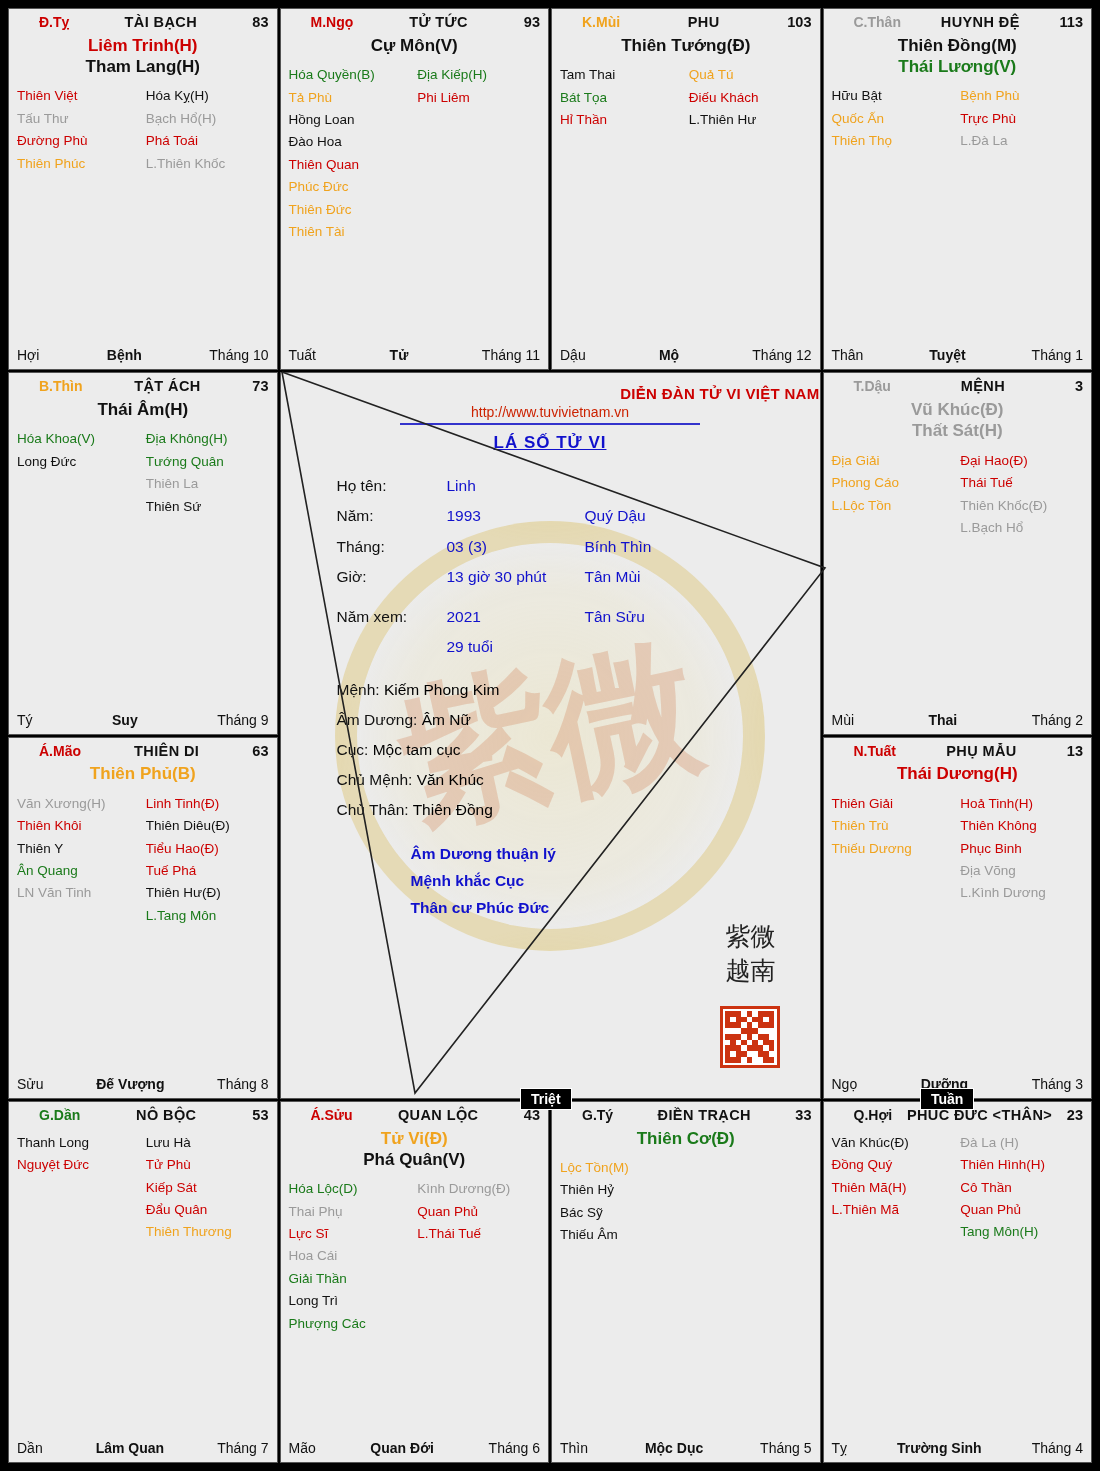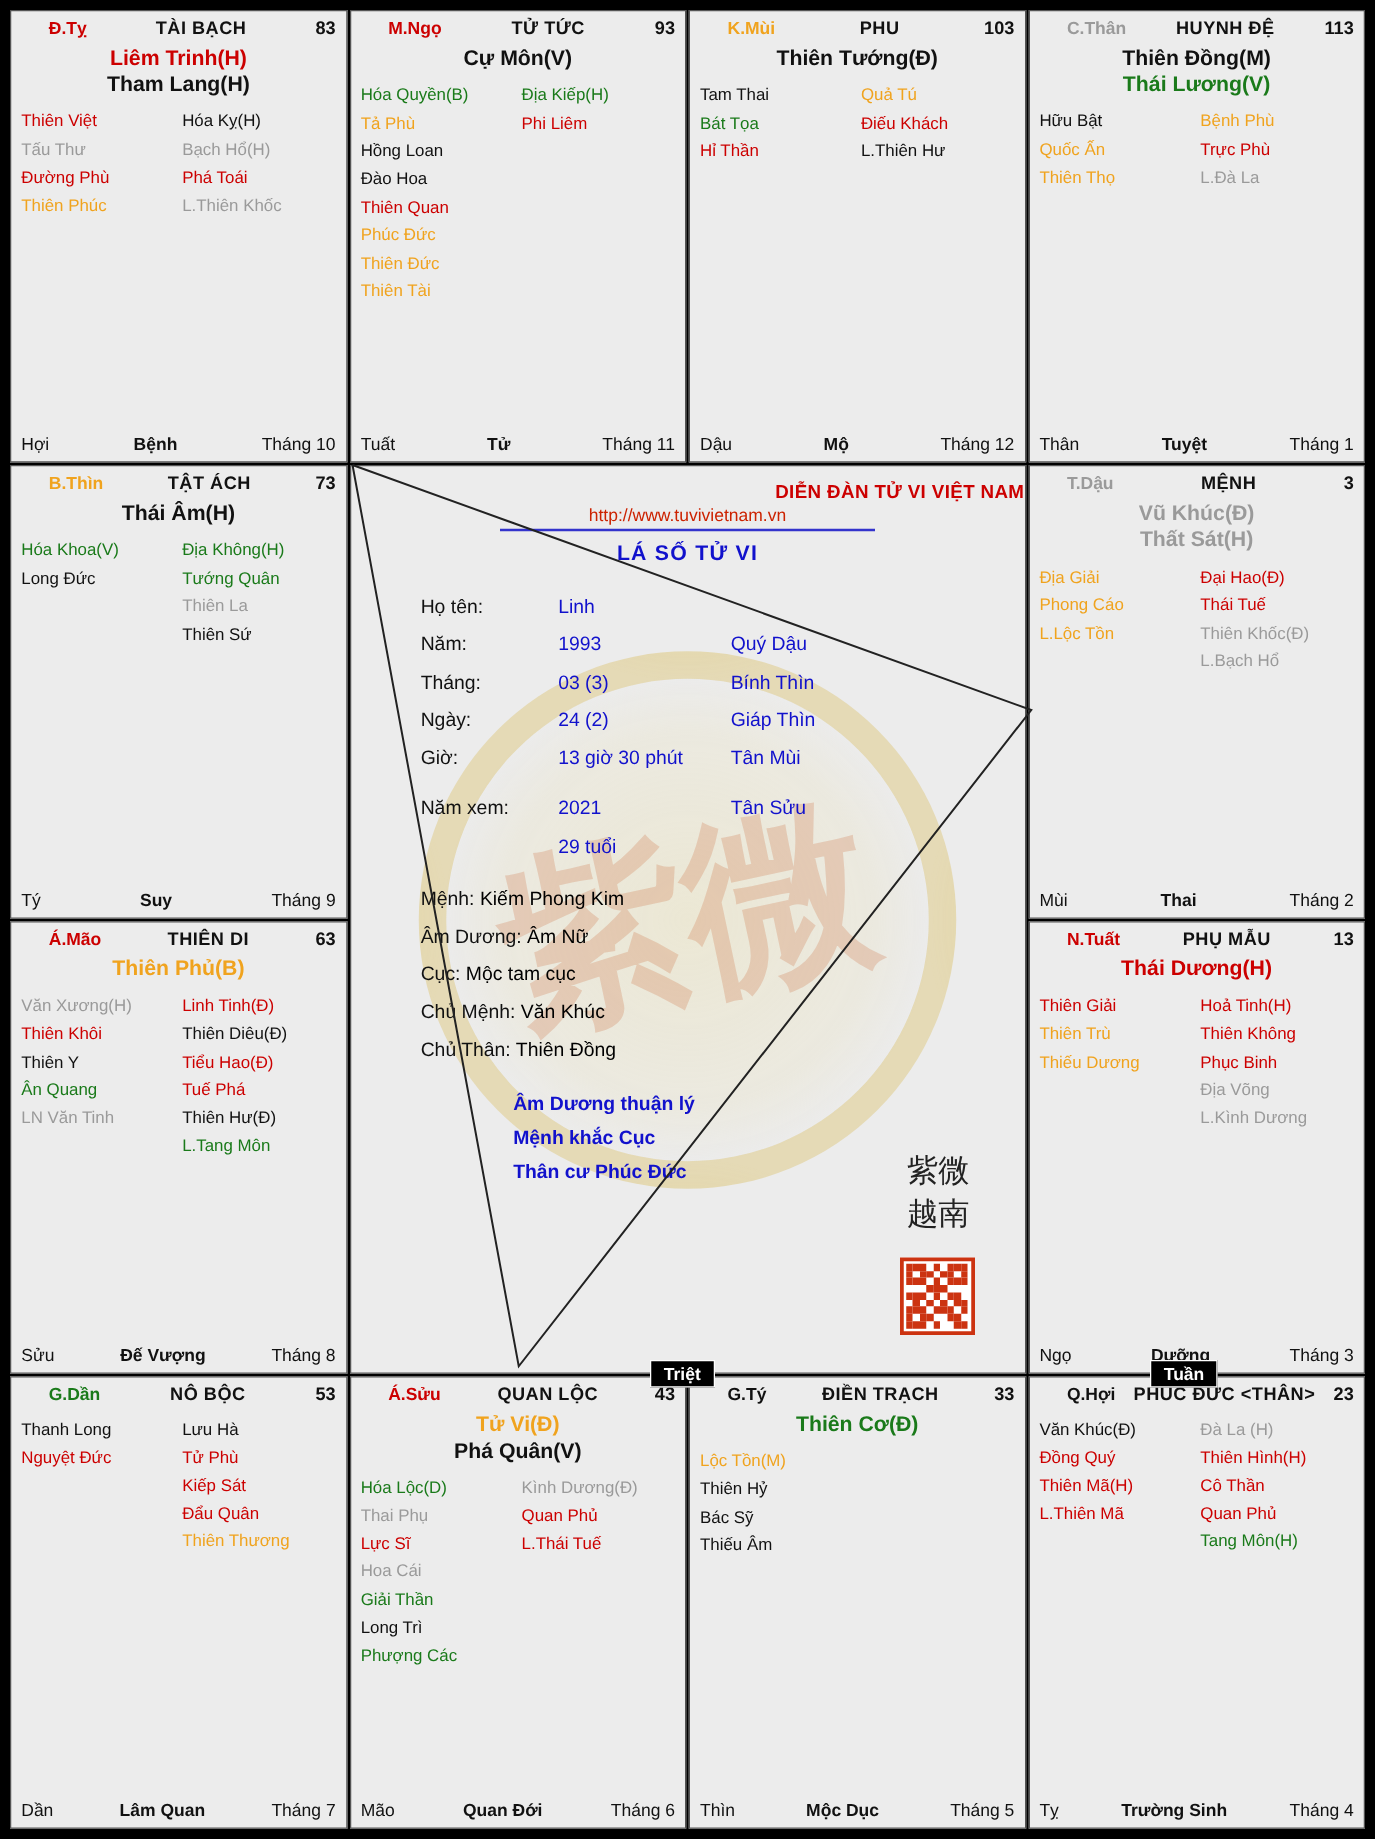--- a/index.html
+++ b/index.html
@@ -97,21 +97,21 @@
     pointer-events: none;
   }
   .forum {
     position: relative;
     text-align: center;
     padding-top: 12px;
   }
   .forum .f-title { color: #cc0000; font-weight: bold; font-size: 15px; letter-spacing: .3px; text-align: right; }
   .forum .f-url { color: #cc2200; font-size: 14px; margin-top: 2px; }
   .forum .f-rule { width: 300px; height: 2px; background: #3333cc; margin: 3px auto 0; }
-  .forum .f-sub { color: #1111cc; font-weight: bold; font-size: 17px; margin-top: 8px; letter-spacing: 1px; }
+  .forum .f-sub { color: #1111cc; font-weight: bold; font-size: 17px; margin-top: 8px; letter-spacing: 1px; text-decoration: underline; }
 
   .info {
     position: relative;
     margin: 18px 0 0 56px;
     font-size: 15.5px;
     line-height: 1.95;
   }
   .info .row { display: flex; }
   .info .lbl { width: 110px; color: #111; }
   .info .v1 { width: 138px; color: #1111cc; }
@@ -340,25 +340,20 @@
           <span class="lbl">Năm:</span>
           <span class="v1">1993</span>
           <span class="v2">Quý Dậu</span>
         </div>
         <div class="row">
           <span class="lbl">Tháng:</span>
           <span class="v1">03 (3)</span>
           <span class="v2">Bính Thìn</span>
         </div>
         <div class="row">
-          <span class="lbl">Ngày:</span>
-          <span class="v1">24 (2)</span>
-          <span class="v2">Giáp Thìn</span>
-        </div>
-        <div class="row">
           <span class="lbl">Giờ:</span>
           <span class="v1">13 giờ 30 phút</span>
           <span class="v2">Tân Mùi</span>
         </div>
         <div class="gap"></div>
         <div class="row">
           <span class="lbl">Năm xem:</span>
           <span class="v1">2021</span>
           <span class="v2">Tân Sửu</span>
         </div>

